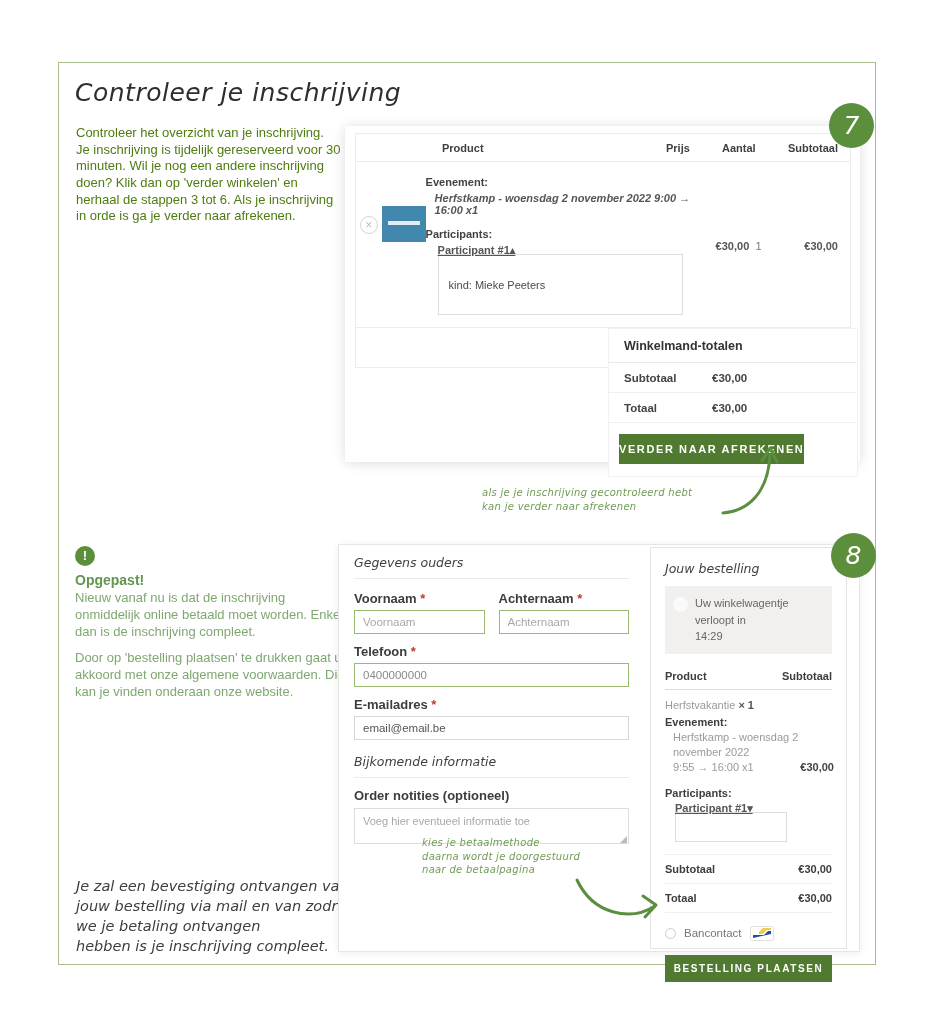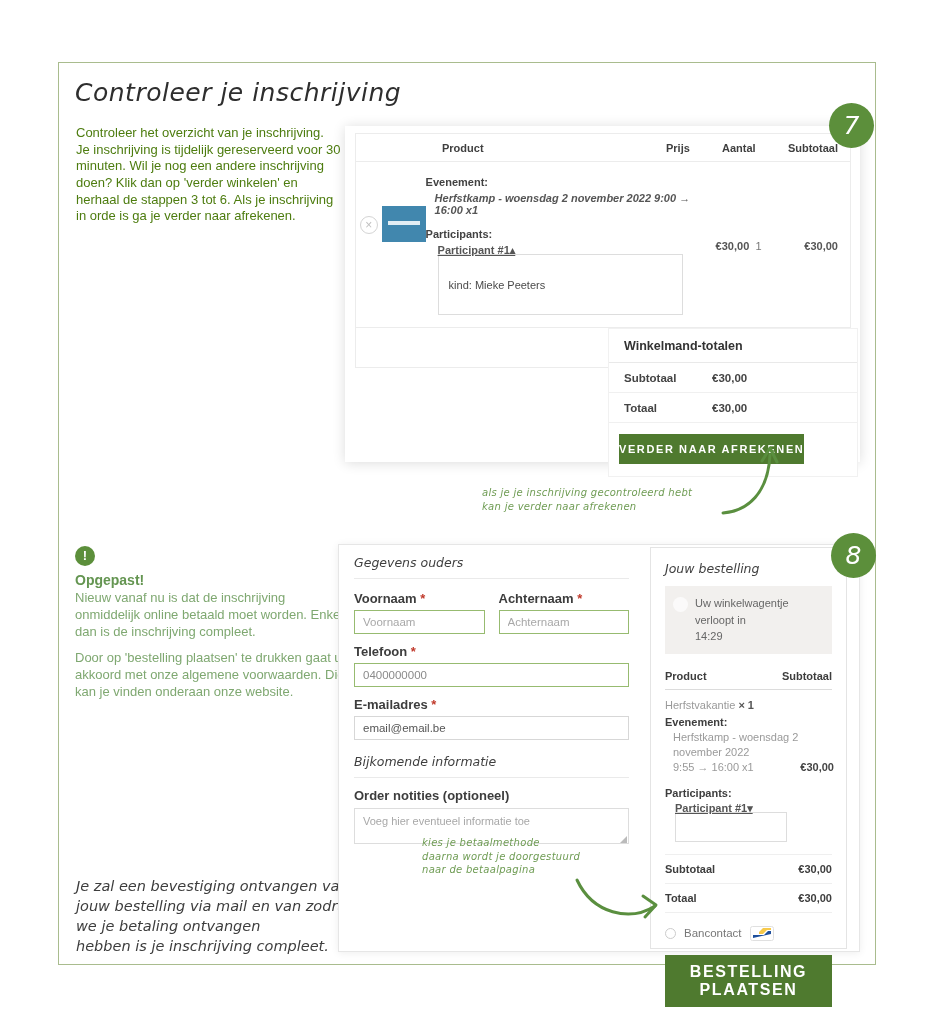--- a/index.html
+++ b/index.html
@@ -83,21 +83,21 @@
   .op-ev-lines { position:relative; padding-left:8px; color:#9a9a9a; line-height:1.4; margin-top:2px; }
   .op-price { position:absolute; right:-2px; bottom:0; font-weight:bold; color:#444; }
   .op-parts { font-weight:bold; color:#3d3d3d; margin-top:11px; }
   .op-part-link { display:inline-block; margin-left:10px; margin-top:3px; font-weight:bold; color:#555; text-decoration:underline; position:relative; z-index:2; }
   .op-part-box { width:112px; height:30px; border:1px solid #ddd; margin-left:10px; margin-top:-3px; }
   .op-row { display:flex; justify-content:space-between; padding:8px 0; border-bottom:1px solid #efefef; font-weight:bold; color:#3d3d3d; }
   .op-row:first-of-type { border-top:1px solid #efefef; }
   .sep { border-top:1px solid #efefef; margin-top:12px; }
   .pay-row { display:flex; align-items:center; gap:8px; margin-top:13px; color:#777; font-size:11.5px; }
   .radio { width:11px; height:11px; border:1px solid #ccc; border-radius:50%; background:#fff; }
-  .order-btn { display:block; width:100%; margin-top:14px; background:#4f7a2f; color:#fff; text-align:center; padding:8px 0; font-size:16px; font-weight:bold; letter-spacing:1.6px; border:none; cursor:pointer; }
+  .order-btn { display:block; width:100%; margin-top:14px; background:#4f7a2f; color:#fff; text-align:center; padding:8px 0; font-size:10px; font-weight:bold; letter-spacing:1.6px; border:none; cursor:pointer; }
 </style>
 </head>
 <body>
 
 <div class="canvas">
   <div class="page-frame"></div>
 
   <div class="doc-title hand">Controleer je inschrijving</div>
   <div class="intro">Controleer het overzicht van je inschrijving. Je inschrijving is tijdelijk gereserveerd voor 30 minuten. Wil je nog een andere inschrijving doen? Klik dan op 'verder winkelen' en herhaal de stappen 3 tot 6. Als je inschrijving in orde is  ga je verder naar afrekenen.</div>
 

